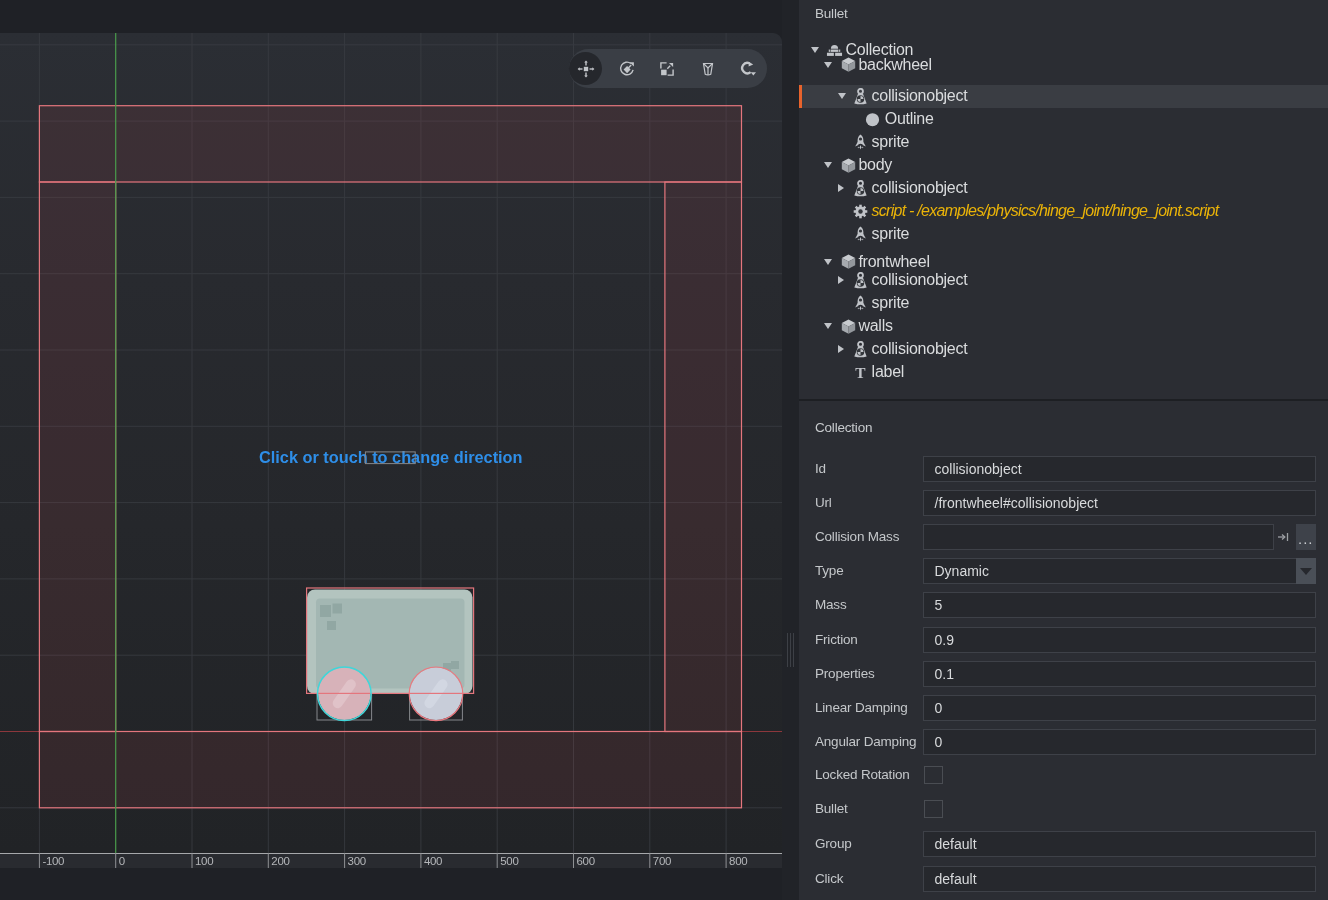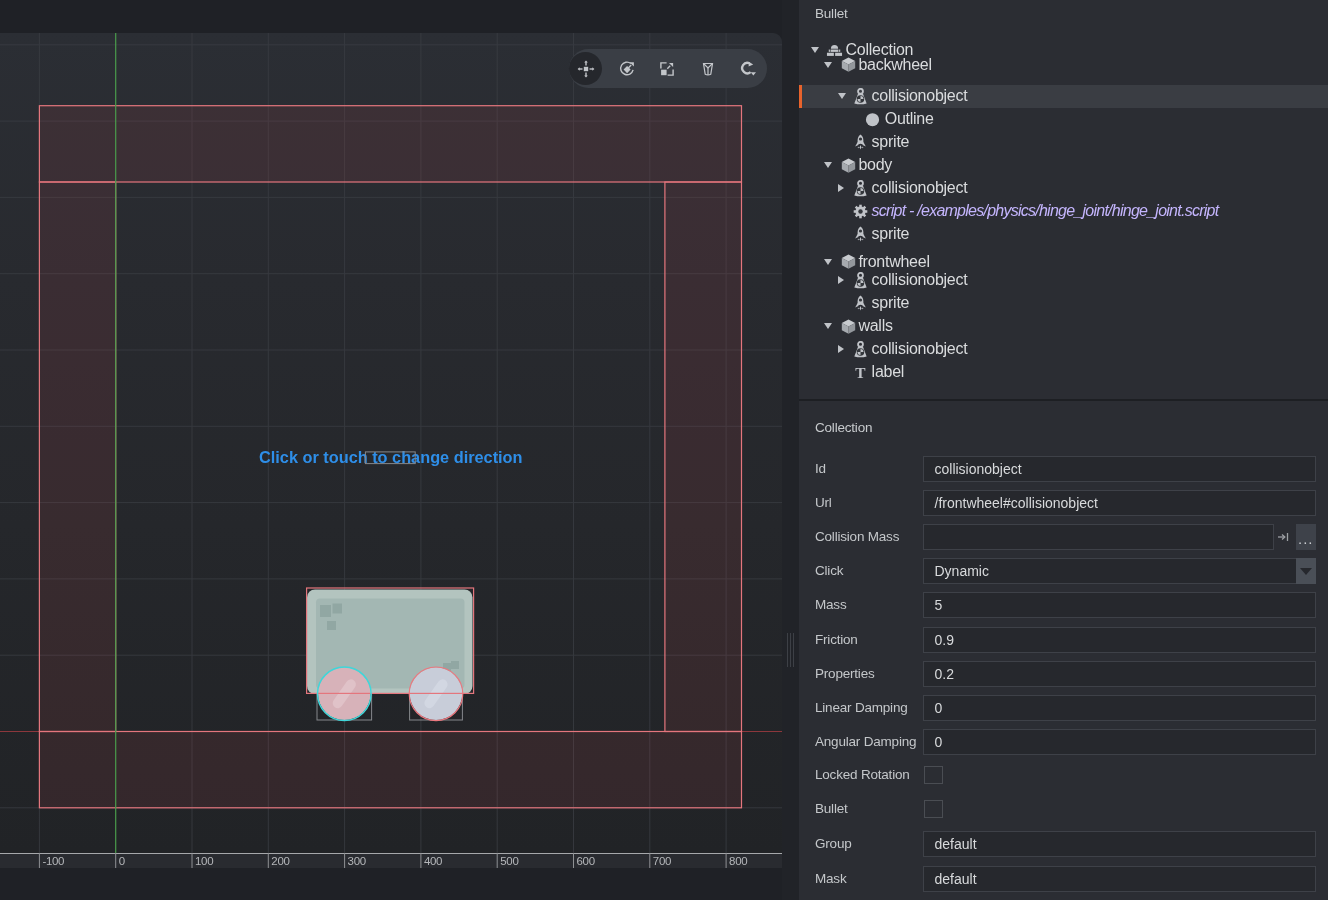--- a/index.html
+++ b/index.html
@@ -278,21 +278,21 @@
     <div class="tri right" style="left:39.0px"></div>
     <svg class="ticon" style="left:53.0px">
             <use href="#i-weight"></use>
           </svg>
     <div class="tlabel" style="left:72.6px">collisionobject</div>
   </div>
   <div class="row" style="top:199.5px">
     <svg class="ticon" style="left:53.0px">
             <use href="#i-gear"></use>
           </svg>
-    <div class="tlabel" style="left:72.6px;font-style:italic;color:#c4b5fd;letter-spacing:-0.75px">script - /examples/physics/hinge_joint/hinge_joint.script</div>
+    <div class="tlabel" style="left:72.6px;font-style:italic;color:#eab308;letter-spacing:-0.75px">script - /examples/physics/hinge_joint/hinge_joint.script</div>
   </div>
   <div class="row" style="top:222.5px">
     <svg class="ticon" style="left:53.0px">
             <use href="#i-rocket"></use>
           </svg>
     <div class="tlabel" style="left:72.6px">sprite</div>
   </div>
   <div class="row" style="top:250px">
     <div class="tri down" style="left:25.4px"></div>
     <svg class="ticon" style="left:40.5px">
@@ -341,38 +341,38 @@
   <div class="plabel" style="top:489.8px">Url</div>
   <div class="pinput" style="top:489.8px">/frontwheel#collisionobject</div>
   <div class="plabel" style="top:524.0px">Collision Mass</div>
   <div class="pinput short" style="top:524.0px"></div>
   <svg style="position:absolute;left:478px;top:531.0px;width:13px;height:12px" viewBox="0 0 13 12" stroke="#9da0a4" stroke-width="1.3" fill="none">
     <line x1="1" y1="6" x2="7.5" y2="6"></line>
           <path d="M5,3.5 L7.8,6 L5,8.5" fill="none"></path>
           <line x1="10.5" y1="2" x2="10.5" y2="10"></line>
         </svg>
   <div class="btn" style="left:496.8px;top:524.0px;font-size:15px;line-height:30px;letter-spacing:1px">...</div>
-  <div class="plabel" style="top:558.2px">Click</div>
+  <div class="plabel" style="top:558.2px">Type</div>
   <div class="pinput" style="top:558.2px">Dynamic</div>
   <div class="ddbtn" style="left:497px;top:558.2px"></div>
   <div class="plabel" style="top:592.4px">Mass</div>
   <div class="pinput" style="top:592.4px">5</div>
   <div class="plabel" style="top:626.6px">Friction</div>
   <div class="pinput" style="top:626.6px">0.9</div>
   <div class="plabel" style="top:660.8px">Properties</div>
-  <div class="pinput" style="top:660.8px">0.2</div>
+  <div class="pinput" style="top:660.8px">0.1</div>
   <div class="plabel" style="top:695.0px">Linear Damping</div>
   <div class="pinput" style="top:695.0px">0</div>
   <div class="plabel" style="top:729.2px">Angular Damping</div>
   <div class="pinput" style="top:729.2px">0</div>
   <div class="plabel" style="top:762.0px">Locked Rotation</div>
   <div class="cbox" style="top:766.0px"></div>
   <div class="plabel" style="top:796.2px">Bullet</div>
   <div class="cbox" style="top:800.2px"></div>
   <div class="plabel" style="top:831.4px">Group</div>
   <div class="pinput" style="top:831.4px">default</div>
-  <div class="plabel" style="top:865.6px">Mask</div>
+  <div class="plabel" style="top:865.6px">Click</div>
   <div class="pinput" style="top:865.6px">default</div>
 </div>
   </div>
   <div id="divider" class="abs"></div>
 
 </div>
 
 </body></html>

